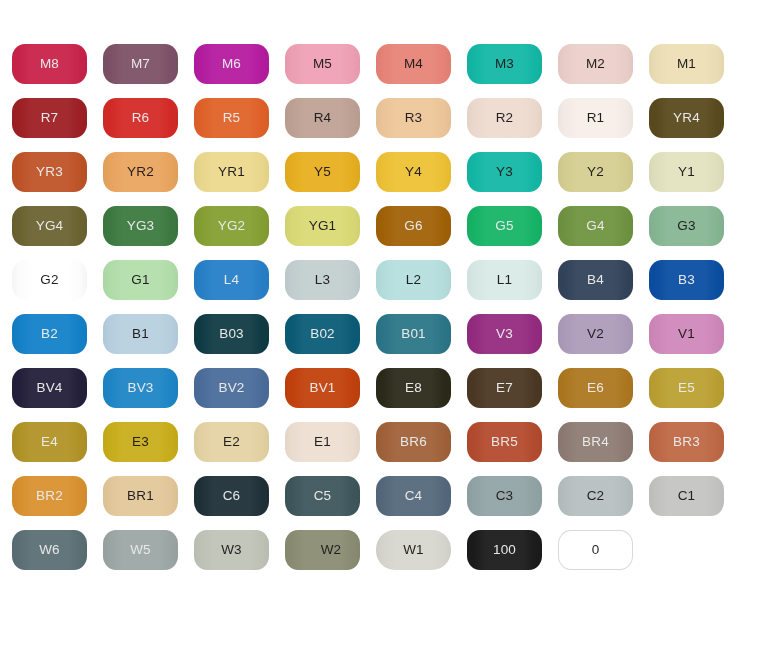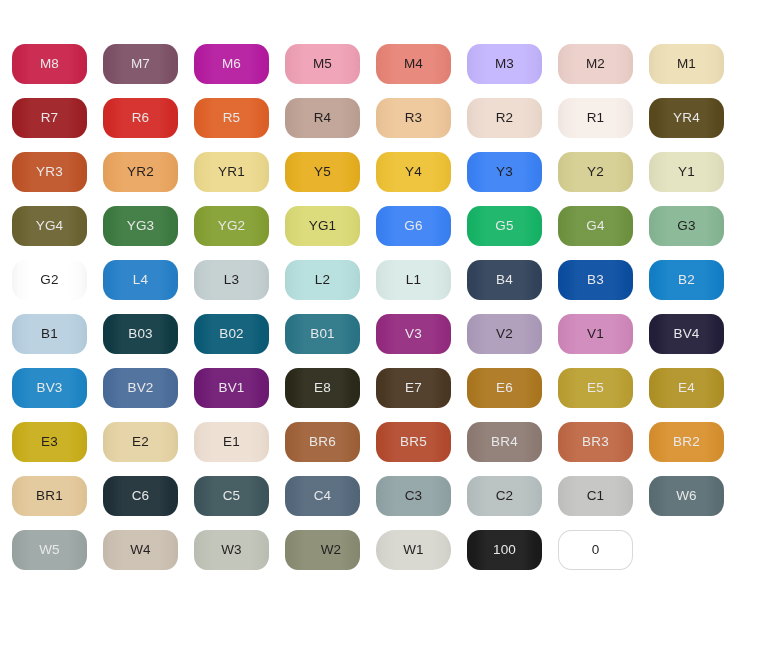--- a/index.html
+++ b/index.html
@@ -97,21 +97,21 @@
       </div>
       <div class="swatch" style="background: rgb(181, 27, 160);">
         <span class="swatch-label" style="color: rgb(232, 232, 232);">M6</span>
       </div>
       <div class="swatch" style="background: rgb(239, 160, 180);">
         <span class="swatch-label" style="color: rgb(35, 31, 32);">M5</span>
       </div>
       <div class="swatch" style="background: rgb(231, 132, 119);">
         <span class="swatch-label" style="color: rgb(35, 31, 32);">M4</span>
       </div>
-      <div class="swatch" style="background: #c4b5fd; justify-content: center;">
+      <div class="swatch" style="background: #14b8a6; justify-content: center;">
         <span class="swatch-label" style="color: rgb(35, 31, 32);">M3</span>
       </div>
       <div class="swatch" style="background: rgb(236, 207, 201);">
         <span class="swatch-label" style="color: rgb(35, 31, 32);">M2</span>
       </div>
       <div class="swatch" style="background: rgb(237, 223, 182);">
         <span class="swatch-label" style="color: rgb(35, 31, 32);">M1</span>
       </div>
       <div class="swatch" style="background: rgb(158, 31, 36);">
         <span class="swatch-label" style="color: rgb(232, 232, 232);">R7</span>
@@ -145,56 +145,59 @@
       </div>
       <div class="swatch" style="background: rgb(236, 217, 142);">
         <span class="swatch-label" style="color: rgb(35, 31, 32);">YR1</span>
       </div>
       <div class="swatch" style="background: rgb(232, 176, 32);">
         <span class="swatch-label" style="color: rgb(35, 31, 32);">Y5</span>
       </div>
       <div class="swatch" style="background: rgb(238, 194, 53);">
         <span class="swatch-label" style="color: rgb(35, 31, 32);">Y4</span>
       </div>
-      <div class="swatch" style="background: #3b82f6;">
+      <div class="swatch" style="background: #14b8a6;">
         <span class="swatch-label" style="color: rgb(35, 31, 32);">Y3</span>
       </div>
       <div class="swatch" style="background: rgb(213, 207, 146);">
         <span class="swatch-label" style="color: rgb(35, 31, 32);">Y2</span>
       </div>
       <div class="swatch" style="background: rgb(227, 226, 191);">
         <span class="swatch-label" style="color: rgb(35, 31, 32);">Y1</span>
       </div>
       <div class="swatch" style="background: rgb(108, 99, 49);">
         <span class="swatch-label" style="color: rgb(232, 232, 232);">YG4</span>
       </div>
       <div class="swatch" style="background: rgb(60, 122, 64);">
         <span class="swatch-label" style="color: rgb(232, 232, 232);">YG3</span>
       </div>
       <div class="swatch" style="background: rgb(133, 160, 51);">
         <span class="swatch-label" style="color: rgb(232, 232, 232);">YG2</span>
       </div>
       <div class="swatch" style="background: rgb(218, 218, 118);">
         <span class="swatch-label" style="color: rgb(35, 31, 32);">YG1</span>
       </div>
-      <div class="swatch" style="background: #3b82f6;">
+      <div class="swatch" style="background: #a16207;">
         <span class="swatch-label" style="color: rgb(232, 232, 232);">G6</span>
       </div>
       <div class="swatch" style="background: rgb(22, 181, 103);">
         <span class="swatch-label" style="color: rgb(232, 232, 232);">G5</span>
       </div>
       <div class="swatch" style="background: rgb(111, 148, 64);">
         <span class="swatch-label" style="color: rgb(232, 232, 232);">G4</span>
       </div>
       <div class="swatch" style="background: rgb(135, 183, 149);">
         <span class="swatch-label" style="color: rgb(35, 31, 32);">G3</span>
       </div>
       <div class="swatch">
         <span class="swatch-label" style="color: rgb(35, 31, 32);">G2</span>
       </div>
+      <div class="swatch" style="background: rgb(178, 223, 171);">
+        <span class="swatch-label" style="color: rgb(35, 31, 32);">G1</span>
+      </div>
       <div class="swatch" style="background: rgb(38, 128, 200);">
         <span class="swatch-label" style="color: rgb(232, 232, 232);">L4</span>
       </div>
       <div class="swatch" style="background: rgb(195, 207, 208);">
         <span class="swatch-label" style="color: rgb(35, 31, 32);">L3</span>
       </div>
       <div class="swatch" style="background: rgb(181, 223, 221);">
         <span class="swatch-label" style="color: rgb(35, 31, 32);">L2</span>
       </div>
       <div class="swatch" style="background: rgb(217, 234, 230);">
@@ -232,21 +235,21 @@
       </div>
       <div class="swatch" style="background: rgb(35, 31, 58);">
         <span class="swatch-label" style="color: rgb(232, 232, 232);">BV4</span>
       </div>
       <div class="swatch" style="background: rgb(30, 134, 198);">
         <span class="swatch-label" style="color: rgb(232, 232, 232);">BV3</span>
       </div>
       <div class="swatch" style="background: rgb(75, 109, 155);">
         <span class="swatch-label" style="color: rgb(232, 232, 232);">BV2</span>
       </div>
-      <div class="swatch" style="background: #701a75;">
+      <div class="swatch" style="background: #c2410c;">
         <span class="swatch-label" style="color: rgb(232, 232, 232);">BV1</span>
       </div>
       <div class="swatch" style="background: rgb(43, 42, 26);">
         <span class="swatch-label" style="color: rgb(232, 232, 232);">E8</span>
       </div>
       <div class="swatch" style="background: rgb(75, 56, 35);">
         <span class="swatch-label" style="color: rgb(232, 232, 232);">E7</span>
       </div>
       <div class="swatch" style="background: rgb(173, 120, 32);">
         <span class="swatch-label" style="color: rgb(232, 232, 232);">E6</span>
@@ -301,23 +304,20 @@
       </div>
       <div class="swatch" style="background: rgb(196, 196, 194);">
         <span class="swatch-label" style="color: rgb(35, 31, 32);">C1</span>
       </div>
       <div class="swatch" style="background: rgb(91, 111, 117);">
         <span class="swatch-label" style="color: rgb(232, 232, 232);">W6</span>
       </div>
       <div class="swatch" style="background: rgb(156, 167, 165);">
         <span class="swatch-label" style="color: rgb(232, 232, 232);">W5</span>
       </div>
-      <div class="swatch" style="background: rgb(203, 192, 177);">
-        <span class="swatch-label" style="color: rgb(35, 31, 32);">W4</span>
-      </div>
       <div class="swatch" style="background: rgb(192, 195, 183);">
         <span class="swatch-label" style="color: rgb(35, 31, 32);">W3</span>
       </div>
       <div class="swatch" style="background: rgb(138, 141, 115); padding-left: 17px;">
         <span class="swatch-label" style="color: rgb(35, 31, 32);">W2</span>
       </div>
       <div class="swatch" style="background: rgb(215, 214, 207); border-radius: 19px;">
         <span class="swatch-label" style="color: rgb(35, 31, 32);">W1</span>
       </div>
       <div class="swatch" style="background: rgb(27, 27, 27);">

